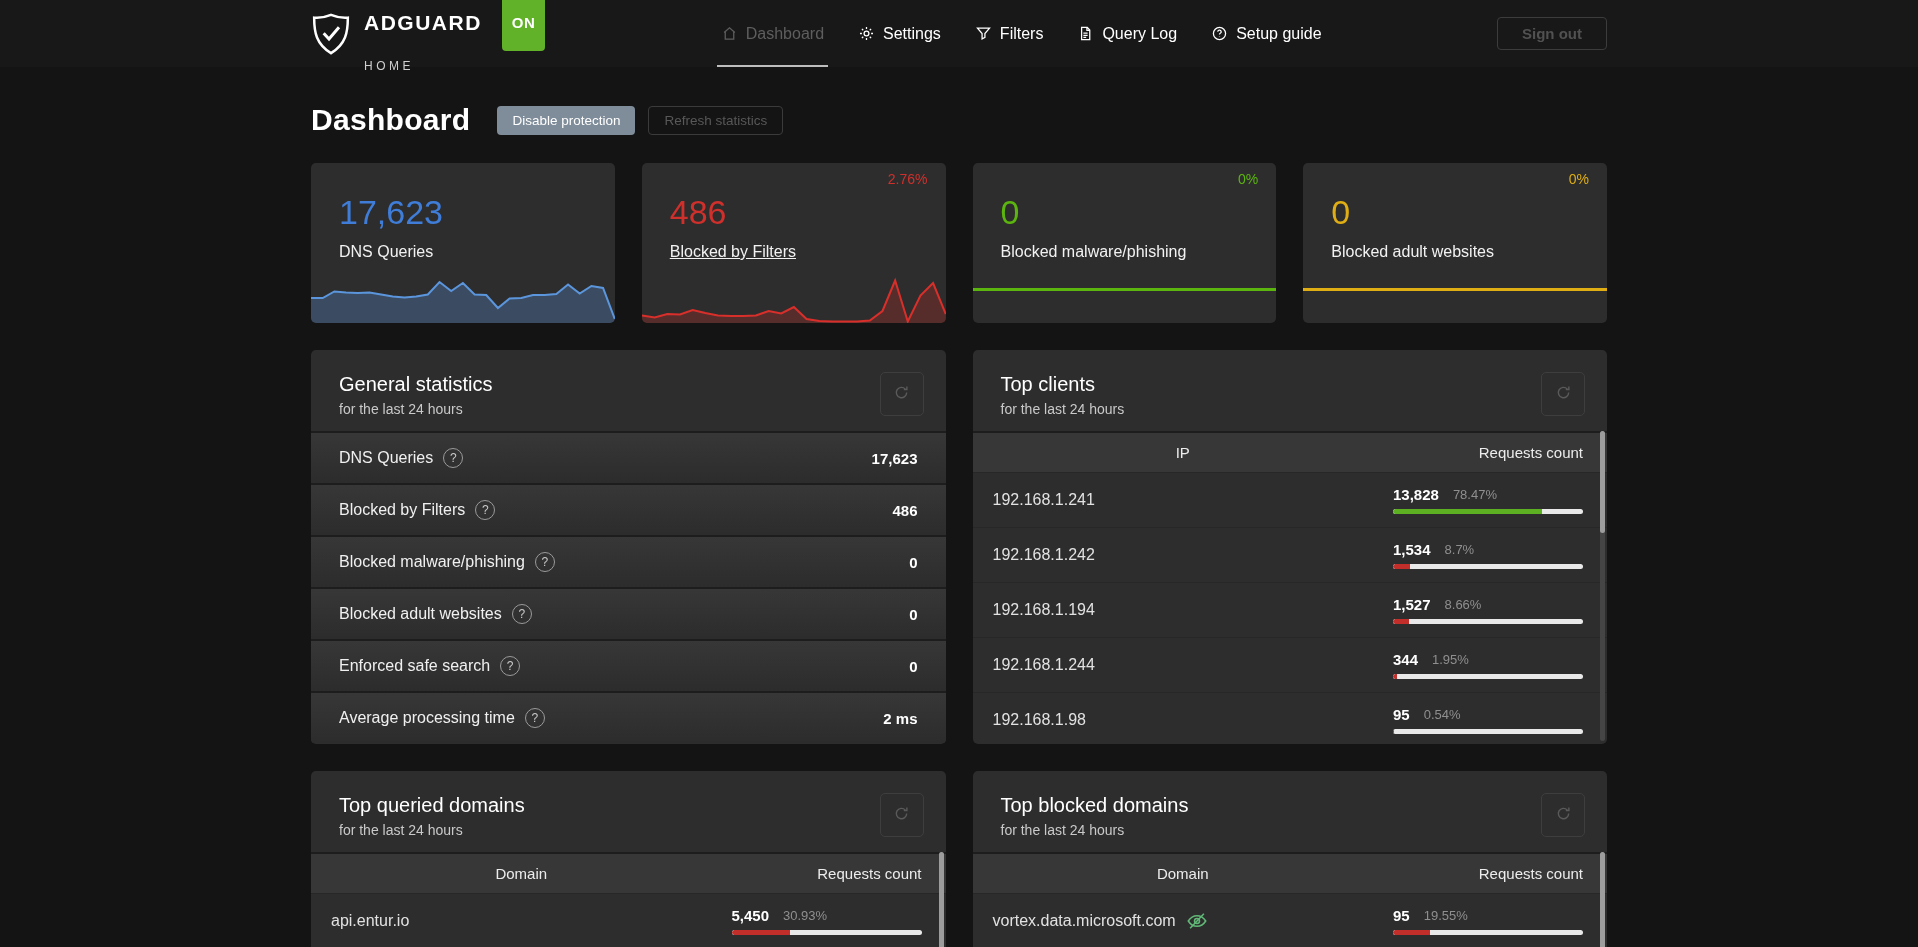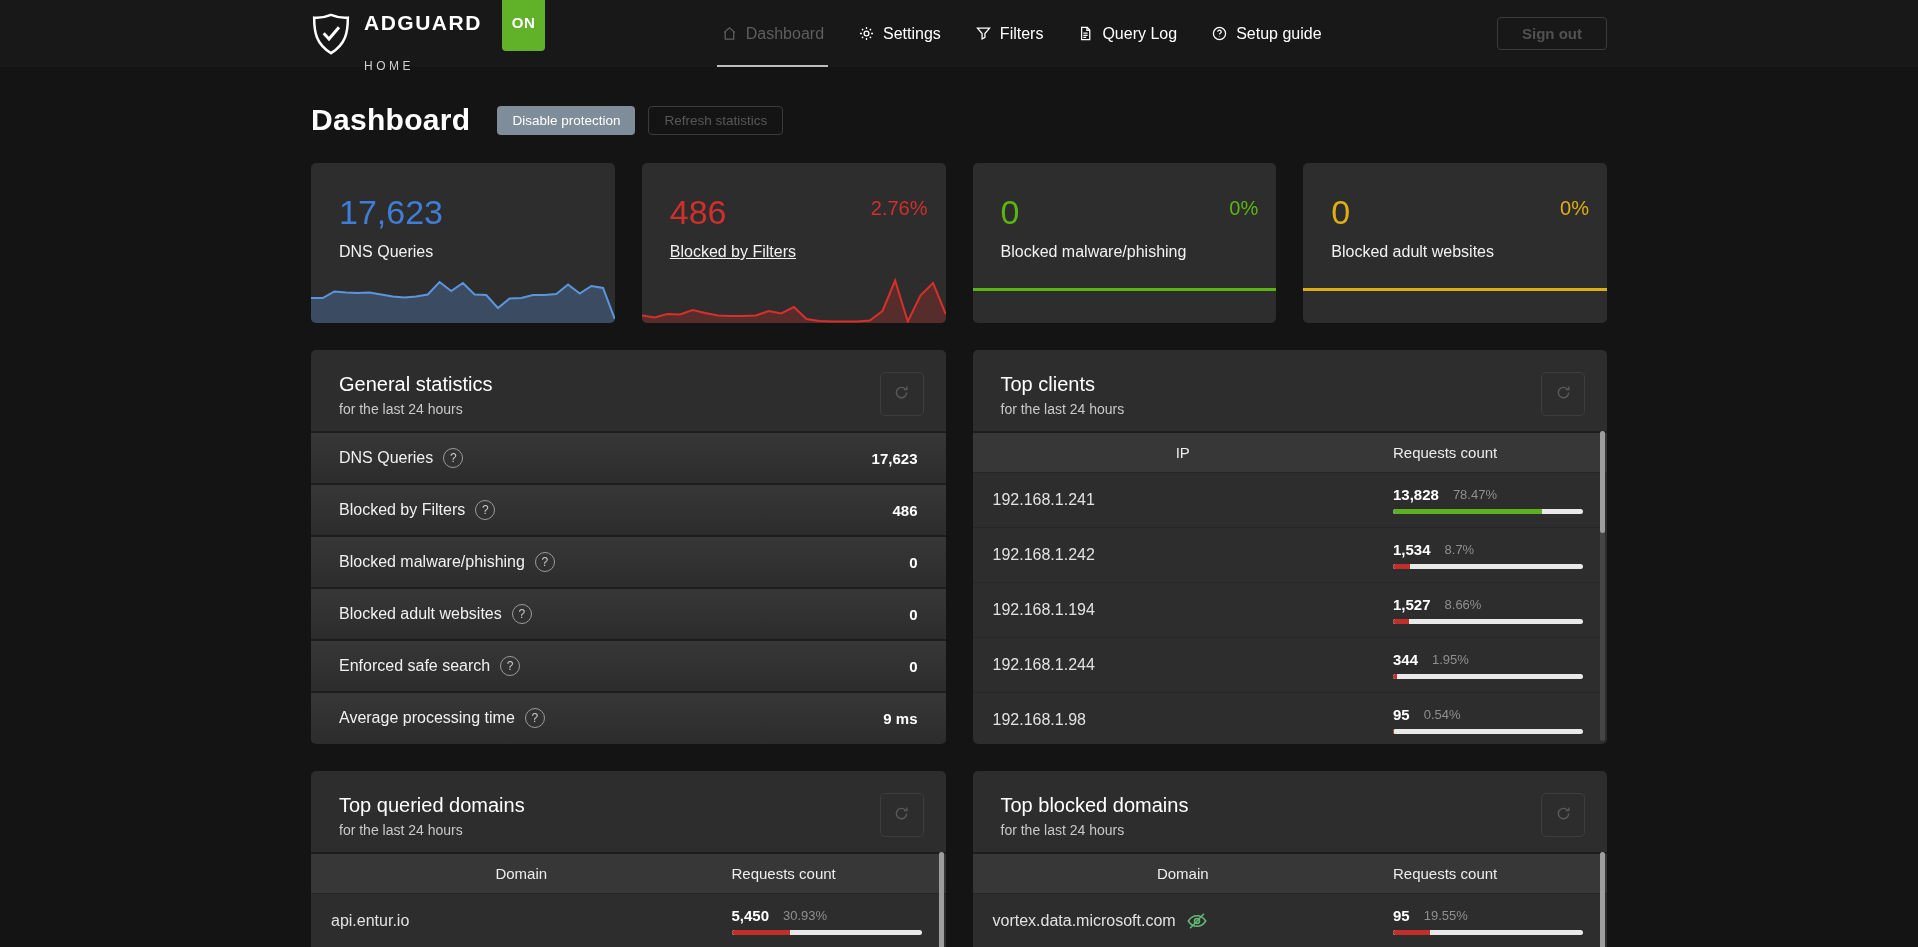--- a/index.html
+++ b/index.html
@@ -31,21 +31,21 @@
   .btn{height:29px;padding:0 15px;border-radius:4px;font-size:13.5px;border:none;cursor:pointer;font-family:inherit;font-weight:normal}
   .btn-gray{background:#7f8c99;color:#fff}
   .btn-outline{background:transparent;border:1px solid #3b3b3b;color:#585858}
 
   
   .cards{display:grid;grid-template-columns:repeat(4,1fr);gap:27px;margin-top:26px}
   .card{position:relative;height:160px;background:#2d2d2d;border-radius:5px;overflow:hidden}
   .card-value{font-size:34px;margin:30px 0 0 28px;font-weight:400}
   .card-label{font-size:16px;color:#f2f2f2;margin:11px 0 0 28px;display:block;width:max-content}
   .card-label.link{text-decoration:underline;cursor:pointer;color:#f2f2f2}
-  .card-pct{position:absolute;top:34px;right:18px;font-size:20px}
+  .card-pct{position:absolute;top:8px;right:18px;font-size:14px}
   .spark{position:absolute;left:0;right:0;bottom:0;width:100%;height:50px;display:block}
   .flatline{position:absolute;left:0;right:0;bottom:32px;height:3px}
 
   
   .panels{display:grid;grid-template-columns:1fr 1fr;gap:27px;margin-top:27px}
   .panel{position:relative;background:#2d2d2d;border-radius:5px;height:394px;overflow:hidden}
   .panel-head{padding:22px 28px 14px;position:relative}
   .panel-title{font-size:20px;color:#fff;font-weight:400;line-height:24px}
   .panel-sub{font-size:14px;color:#c9c9c9;margin-top:5px;line-height:16px}
   .refresh-btn{position:absolute;top:22px;right:22px;width:44px;height:44px;border-radius:5px;
@@ -58,21 +58,21 @@
     background:linear-gradient(180deg,#373737,#2c2c2c);border-top:2px solid #1d1d1d}
   .stat-label{font-size:16px;color:#f0f0f0}
   .q-icon{width:20px;height:20px;border:1px solid #9a9a9a;border-radius:50%;color:#c9c9c9;font-size:12px;
     display:inline-flex;align-items:center;justify-content:center;margin-left:10px;cursor:pointer;flex:none}
   .stat-value{margin-left:auto;font-weight:bold;font-size:15px;color:#fff}
 
   
   .thead{display:flex;align-items:center;height:41px;background:#373737;border-top:2px solid #1d1d1d;
     font-size:15px;color:#ececec}
   .thead .col-main{flex:1;text-align:center}
-  .thead .col-val{width:214px;text-align:left;padding-right:24px}
+  .thead .col-val{width:214px;text-align:right;padding-right:24px}
   .trow{display:flex;align-items:center;height:55px;padding:0 24px 0 20px;border-top:1px solid #272727}
   .cell-main{flex:1;font-size:16px;color:#e2e2e2;display:flex;align-items:center;gap:10px}
   .cell-text{cursor:pointer}
   .domain-icon{width:22px;height:22px;display:inline-flex;color:#61b877}
   .domain-icon svg{width:100%;height:100%}
   .val{width:190px;flex:none}
   .val-line{display:flex;align-items:center;gap:14px}
   .count{font-weight:bold;font-size:15px;color:#fff}
   .pct{font-size:13px;color:#8f8f8f}
   .bar{height:5px;background:#e9e9e9;border-radius:3px;margin-top:6px;overflow:hidden}
@@ -229,21 +229,21 @@
             <span class="stat-value">0</span>
           </div>
           <div class="stat-row">
             <span class="stat-label">Enforced safe search</span>
             <span class="q-icon">?</span>
             <span class="stat-value">0</span>
           </div>
           <div class="stat-row">
             <span class="stat-label">Average processing time</span>
             <span class="q-icon">?</span>
-            <span class="stat-value">9 ms</span>
+            <span class="stat-value">2 ms</span>
           </div>
         </div>
     </section>
 
     <section class="panel">
       <div class="panel-head">
         <div class="panel-title">Top clients</div>
         <div class="panel-sub">for the last 24 hours</div>
         <button class="refresh-btn">
           <span><svg viewBox="0 0 24 24" fill="none" stroke="currentColor" stroke-width="2">

